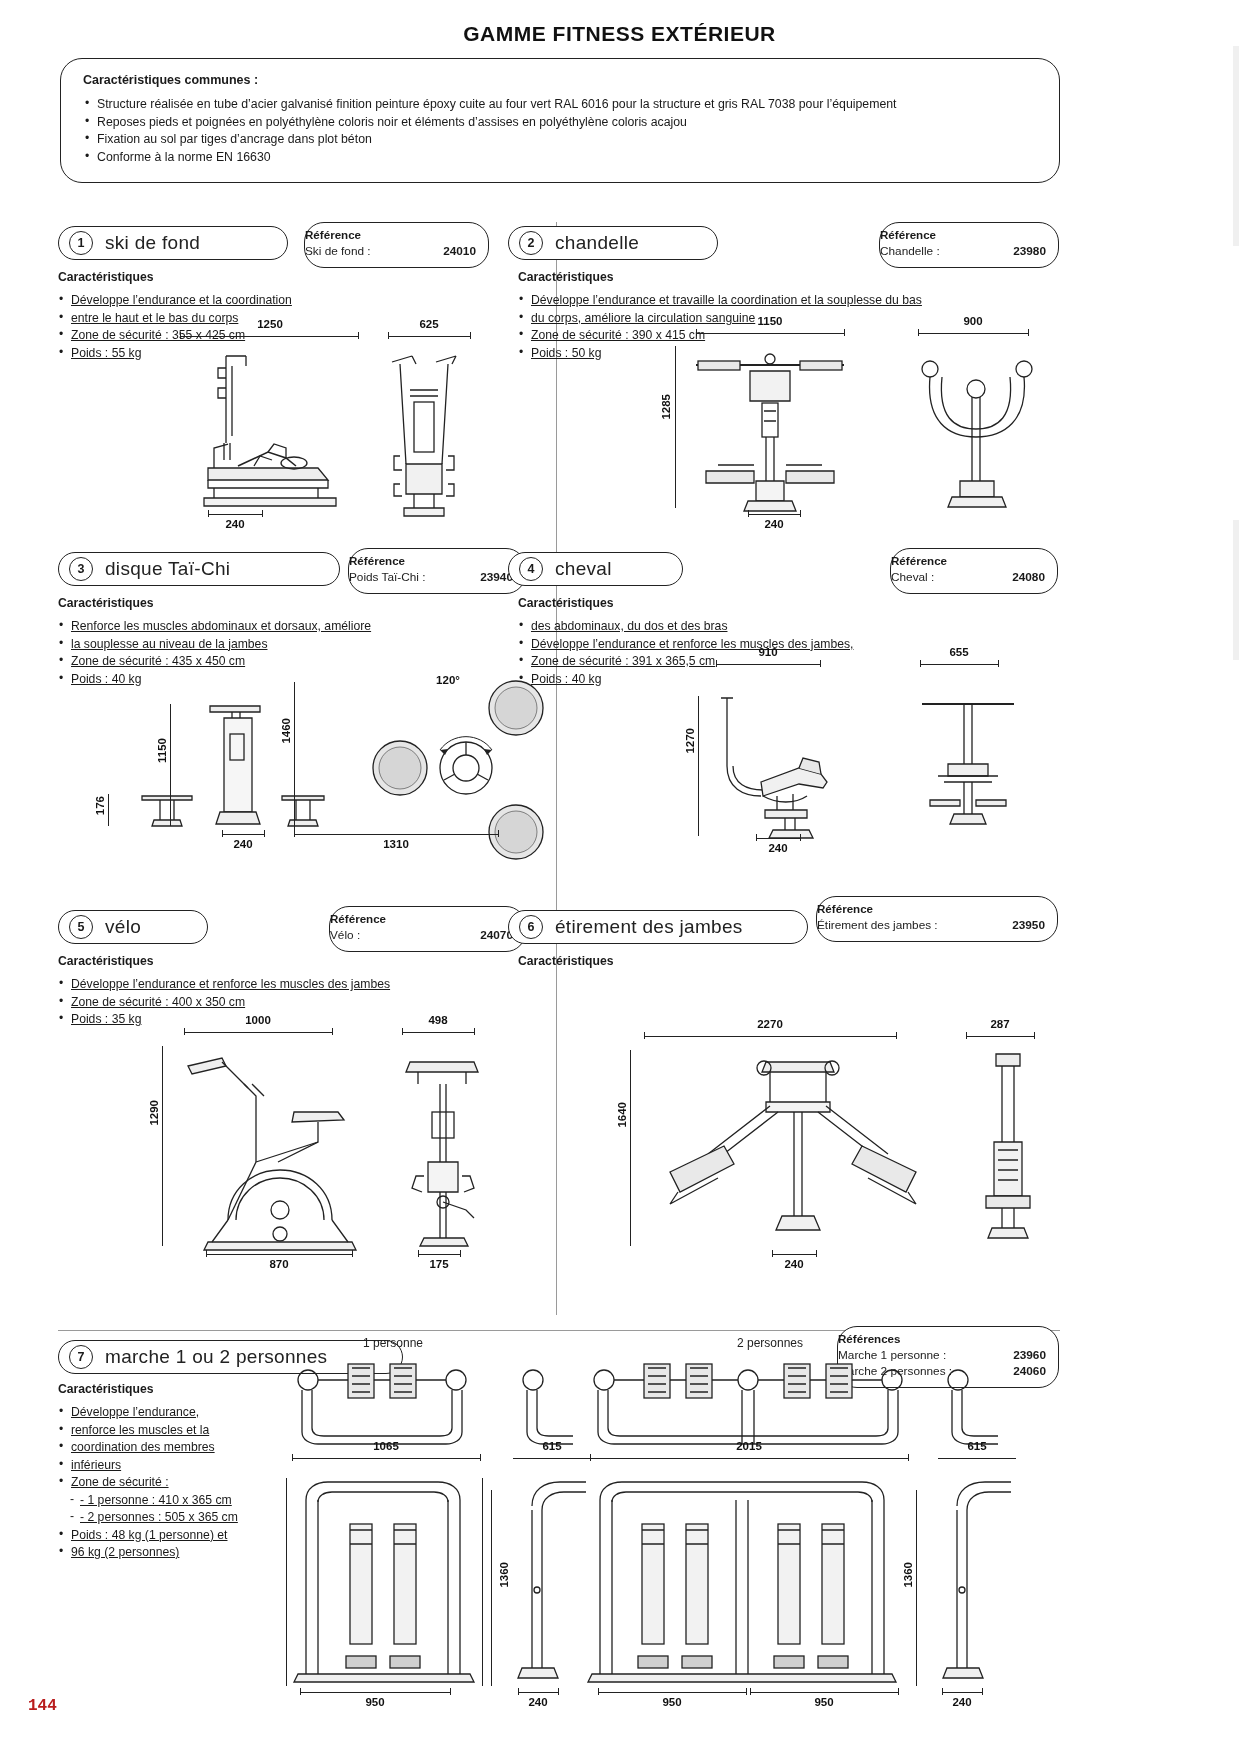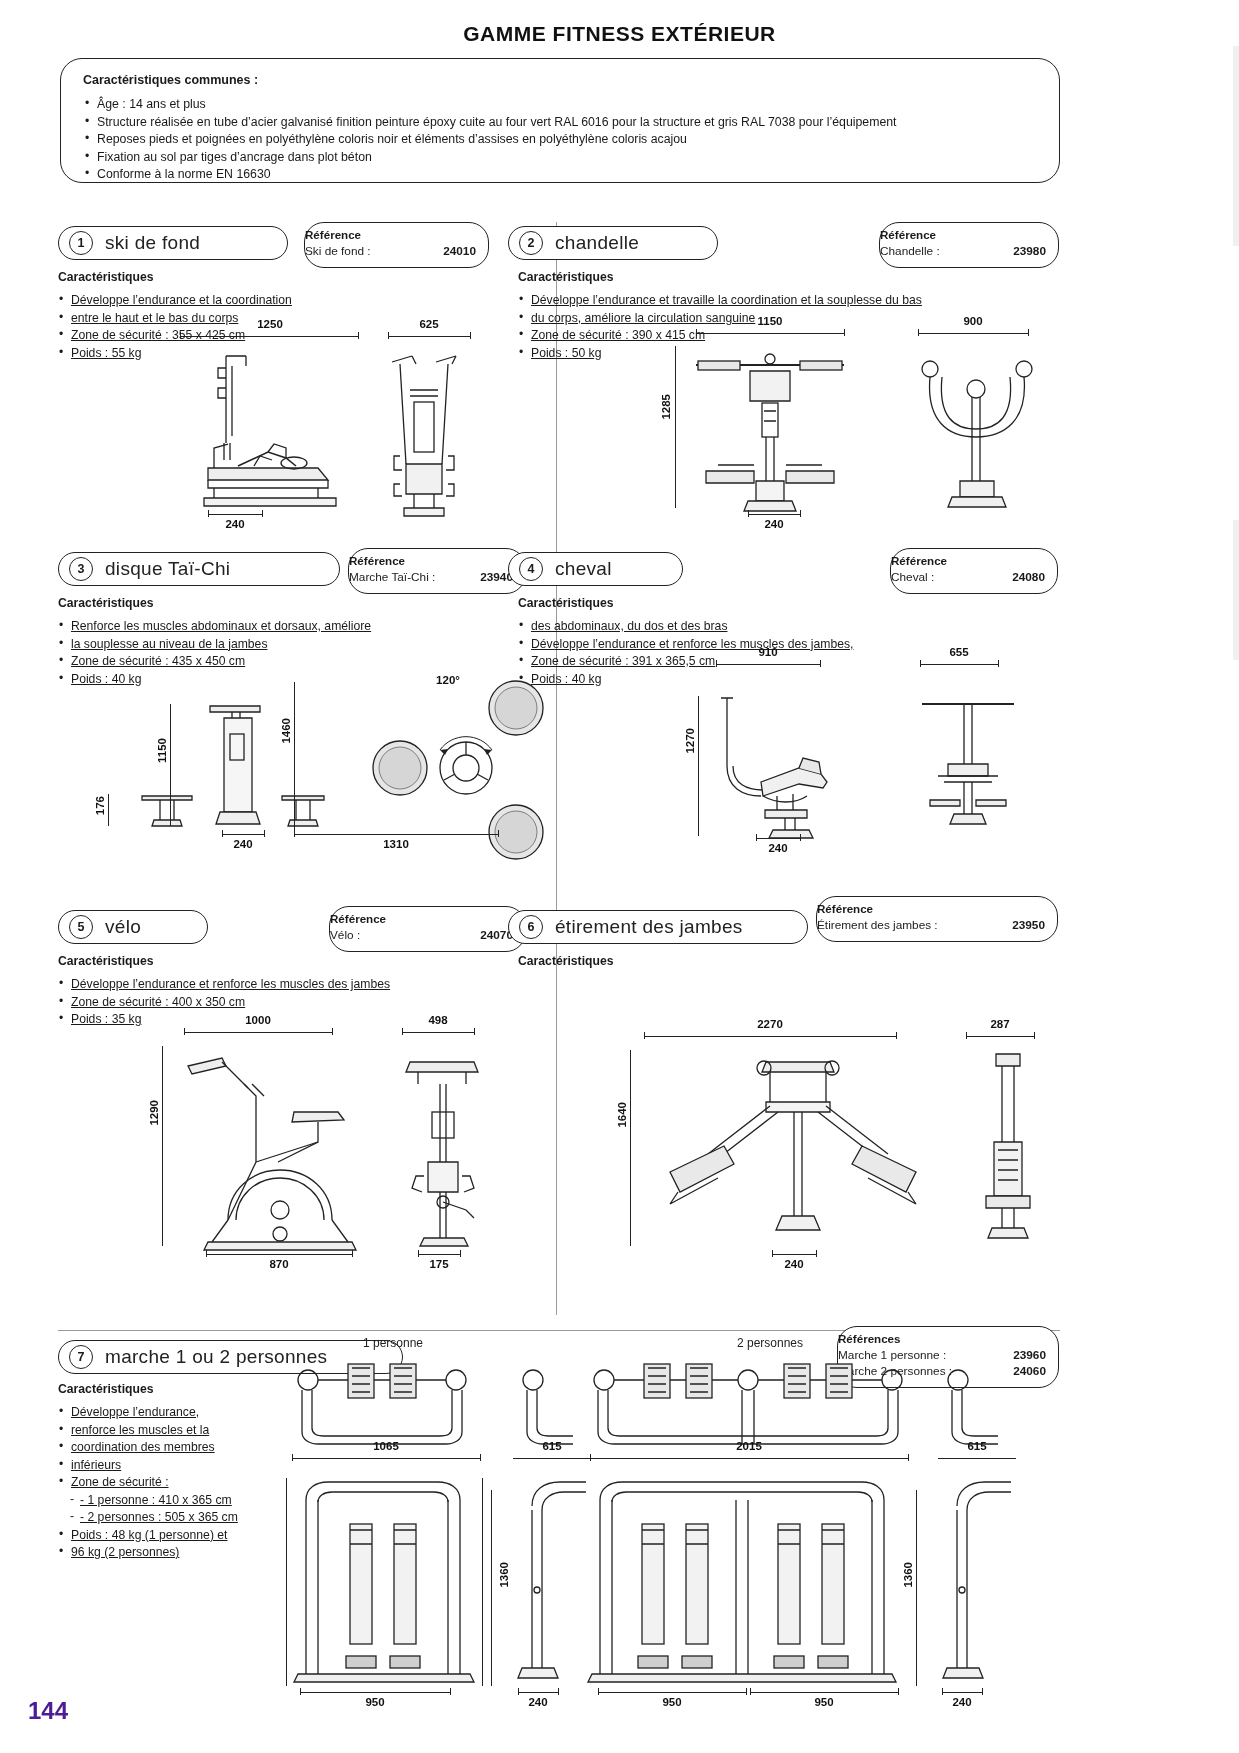--- a/index.html
+++ b/index.html
@@ -63,38 +63,37 @@
   .dim.v{writing-mode:vertical-rl;transform:rotate(180deg);}
   .cap{position:absolute;font-size:12px;color:#222;text-align:center;}
 
   .dl{position:absolute;background:#222;}
   .dl.h{height:1px;}
   .dl.v{width:1px;}
   .tick{position:absolute;background:#222;width:1px;height:7px;}
 
   svg{display:block;}
   .dwg{position:absolute;}
-  .pagenum{position:absolute;left:28px;top:1697px;font-size:24px;font-weight:bold;color:#4c1d95;}
+  .pagenum{position:absolute;left:28px;top:1697px;font-size:16px;font-weight:bold;color:#b91c1c;font-family:Liberation Mono, monospace;}
   .edge{position:absolute;right:0;top:46px;width:6px;height:200px;background:#f0f0f0;}
   .edge2{position:absolute;right:0;top:520px;width:6px;height:140px;background:#f0f0f0;}
 </style>
 </head>
 <body>
 
 <div class="page">
 
   <div class="edge"></div>
   <div class="edge2"></div>
 
   <div class="title">GAMME FITNESS EXTÉRIEUR</div>
 
   <div class="common-box">
     <div class="hd">Caractéristiques communes :</div>
     <ul>
-      <li>Âge : 14 ans et plus</li>
       <li>Structure réalisée en tube d’acier galvanisé finition peinture époxy cuite au four vert RAL 6016 pour la structure et gris RAL 7038 pour l’équipement</li>
       <li>Reposes pieds et poignées en polyéthylène coloris noir et éléments d’assises en polyéthylène coloris acajou</li>
       <li>Fixation au sol par tiges d’ancrage dans plot béton</li>
       <li>Conforme à la norme EN 16630</li>
     </ul>
   </div>
 
   <div class="vdiv" style="left:556px;top:222px;height:345px;"></div>
   <div class="vdiv" style="left:556px;top:578px;height:345px;"></div>
   <div class="vdiv" style="left:556px;top:940px;height:375px;"></div>
@@ -251,21 +250,21 @@
   </div>
 
   <div class="prod" style="left:58px;top:552px;width:470px;height:350px;">
     <div class="numcap" style="width:282px;">
       <div class="num">3</div>
       <div class="pname">disque Taï-Chi</div>
     </div>
     <div class="refbox" style="left:290px;top:-4px;width:178px;">
       <div class="rt">Référence</div>
       <div class="rrow">
-        <span class="lab">Marche Taï-Chi :</span>
+        <span class="lab">Poids Taï-Chi :</span>
         <span class="val">23940</span>
       </div>
     </div>
     <div class="carac-h" style="left:0;top:44px;">Caractéristiques</div>
     <div class="carac" style="left:0;top:66px;width:450px;">
       <ul>
         <li>Renforce les muscles abdominaux et dorsaux, améliore</li>
         <li style="padding-left:13px;"><span>la souplesse au niveau de la jambes</span></li>
         <li>Zone de sécurité : 435 x 450 cm</li>
         <li>Poids : 40 kg</li>

